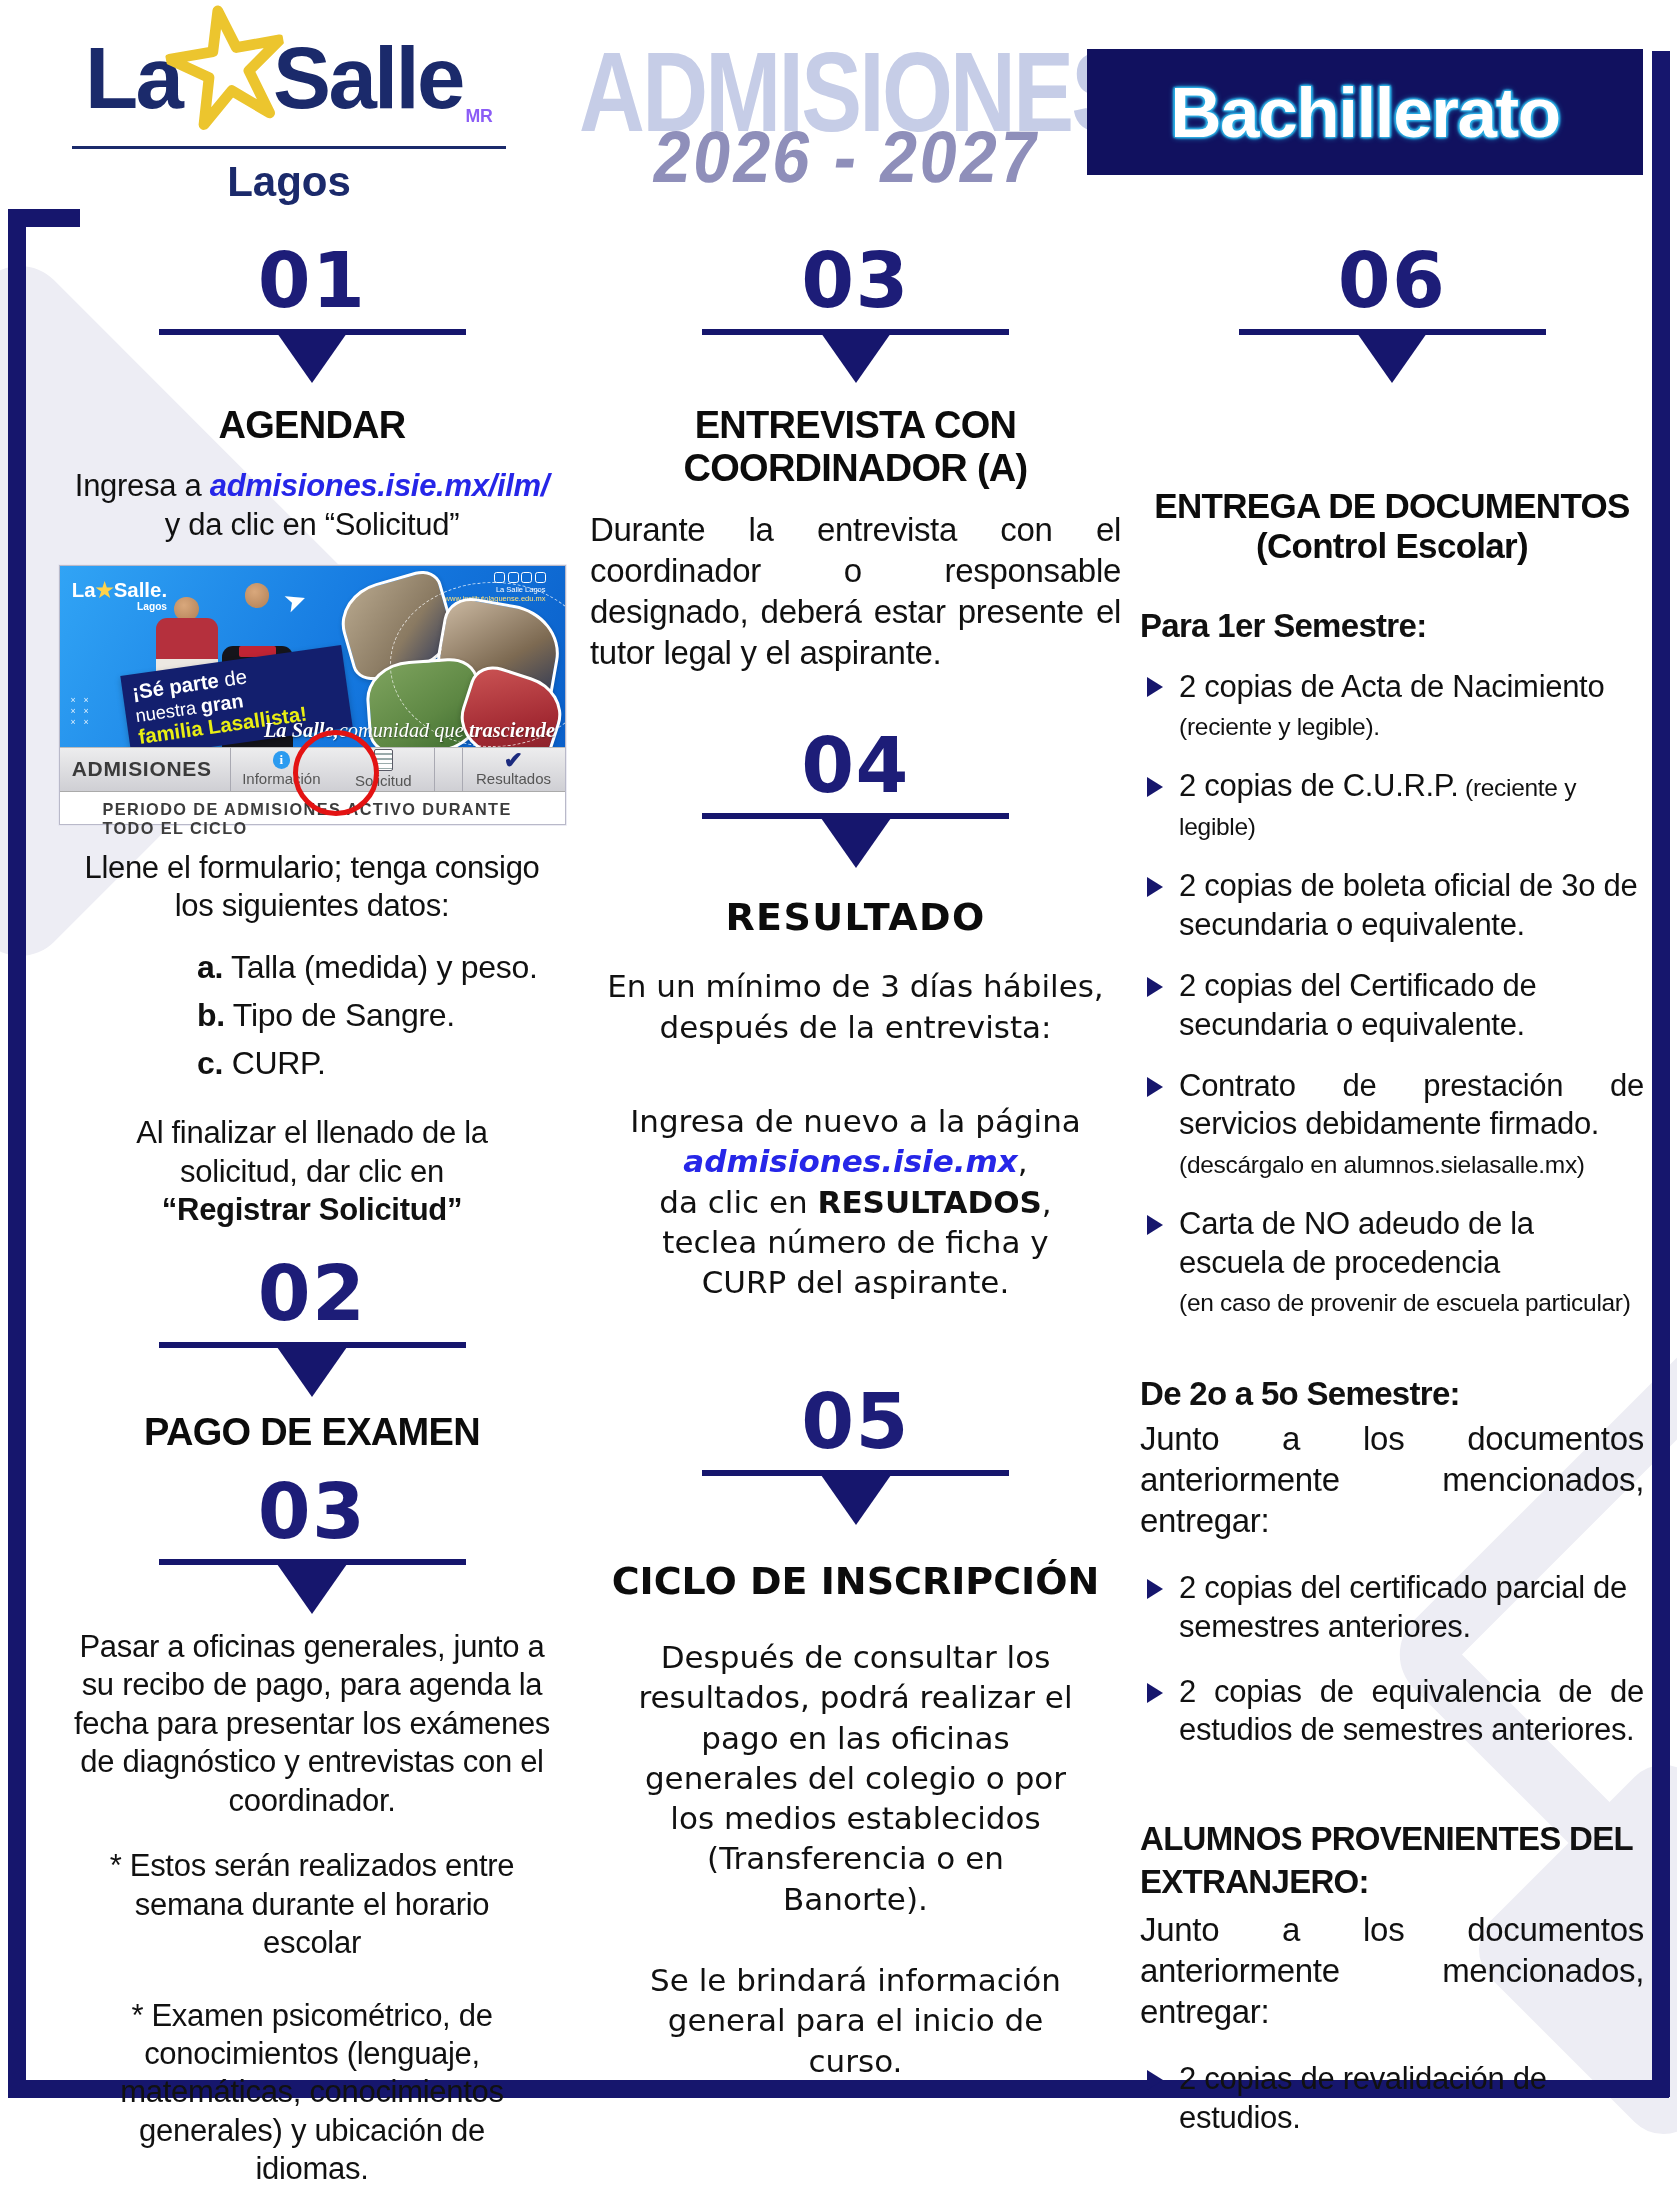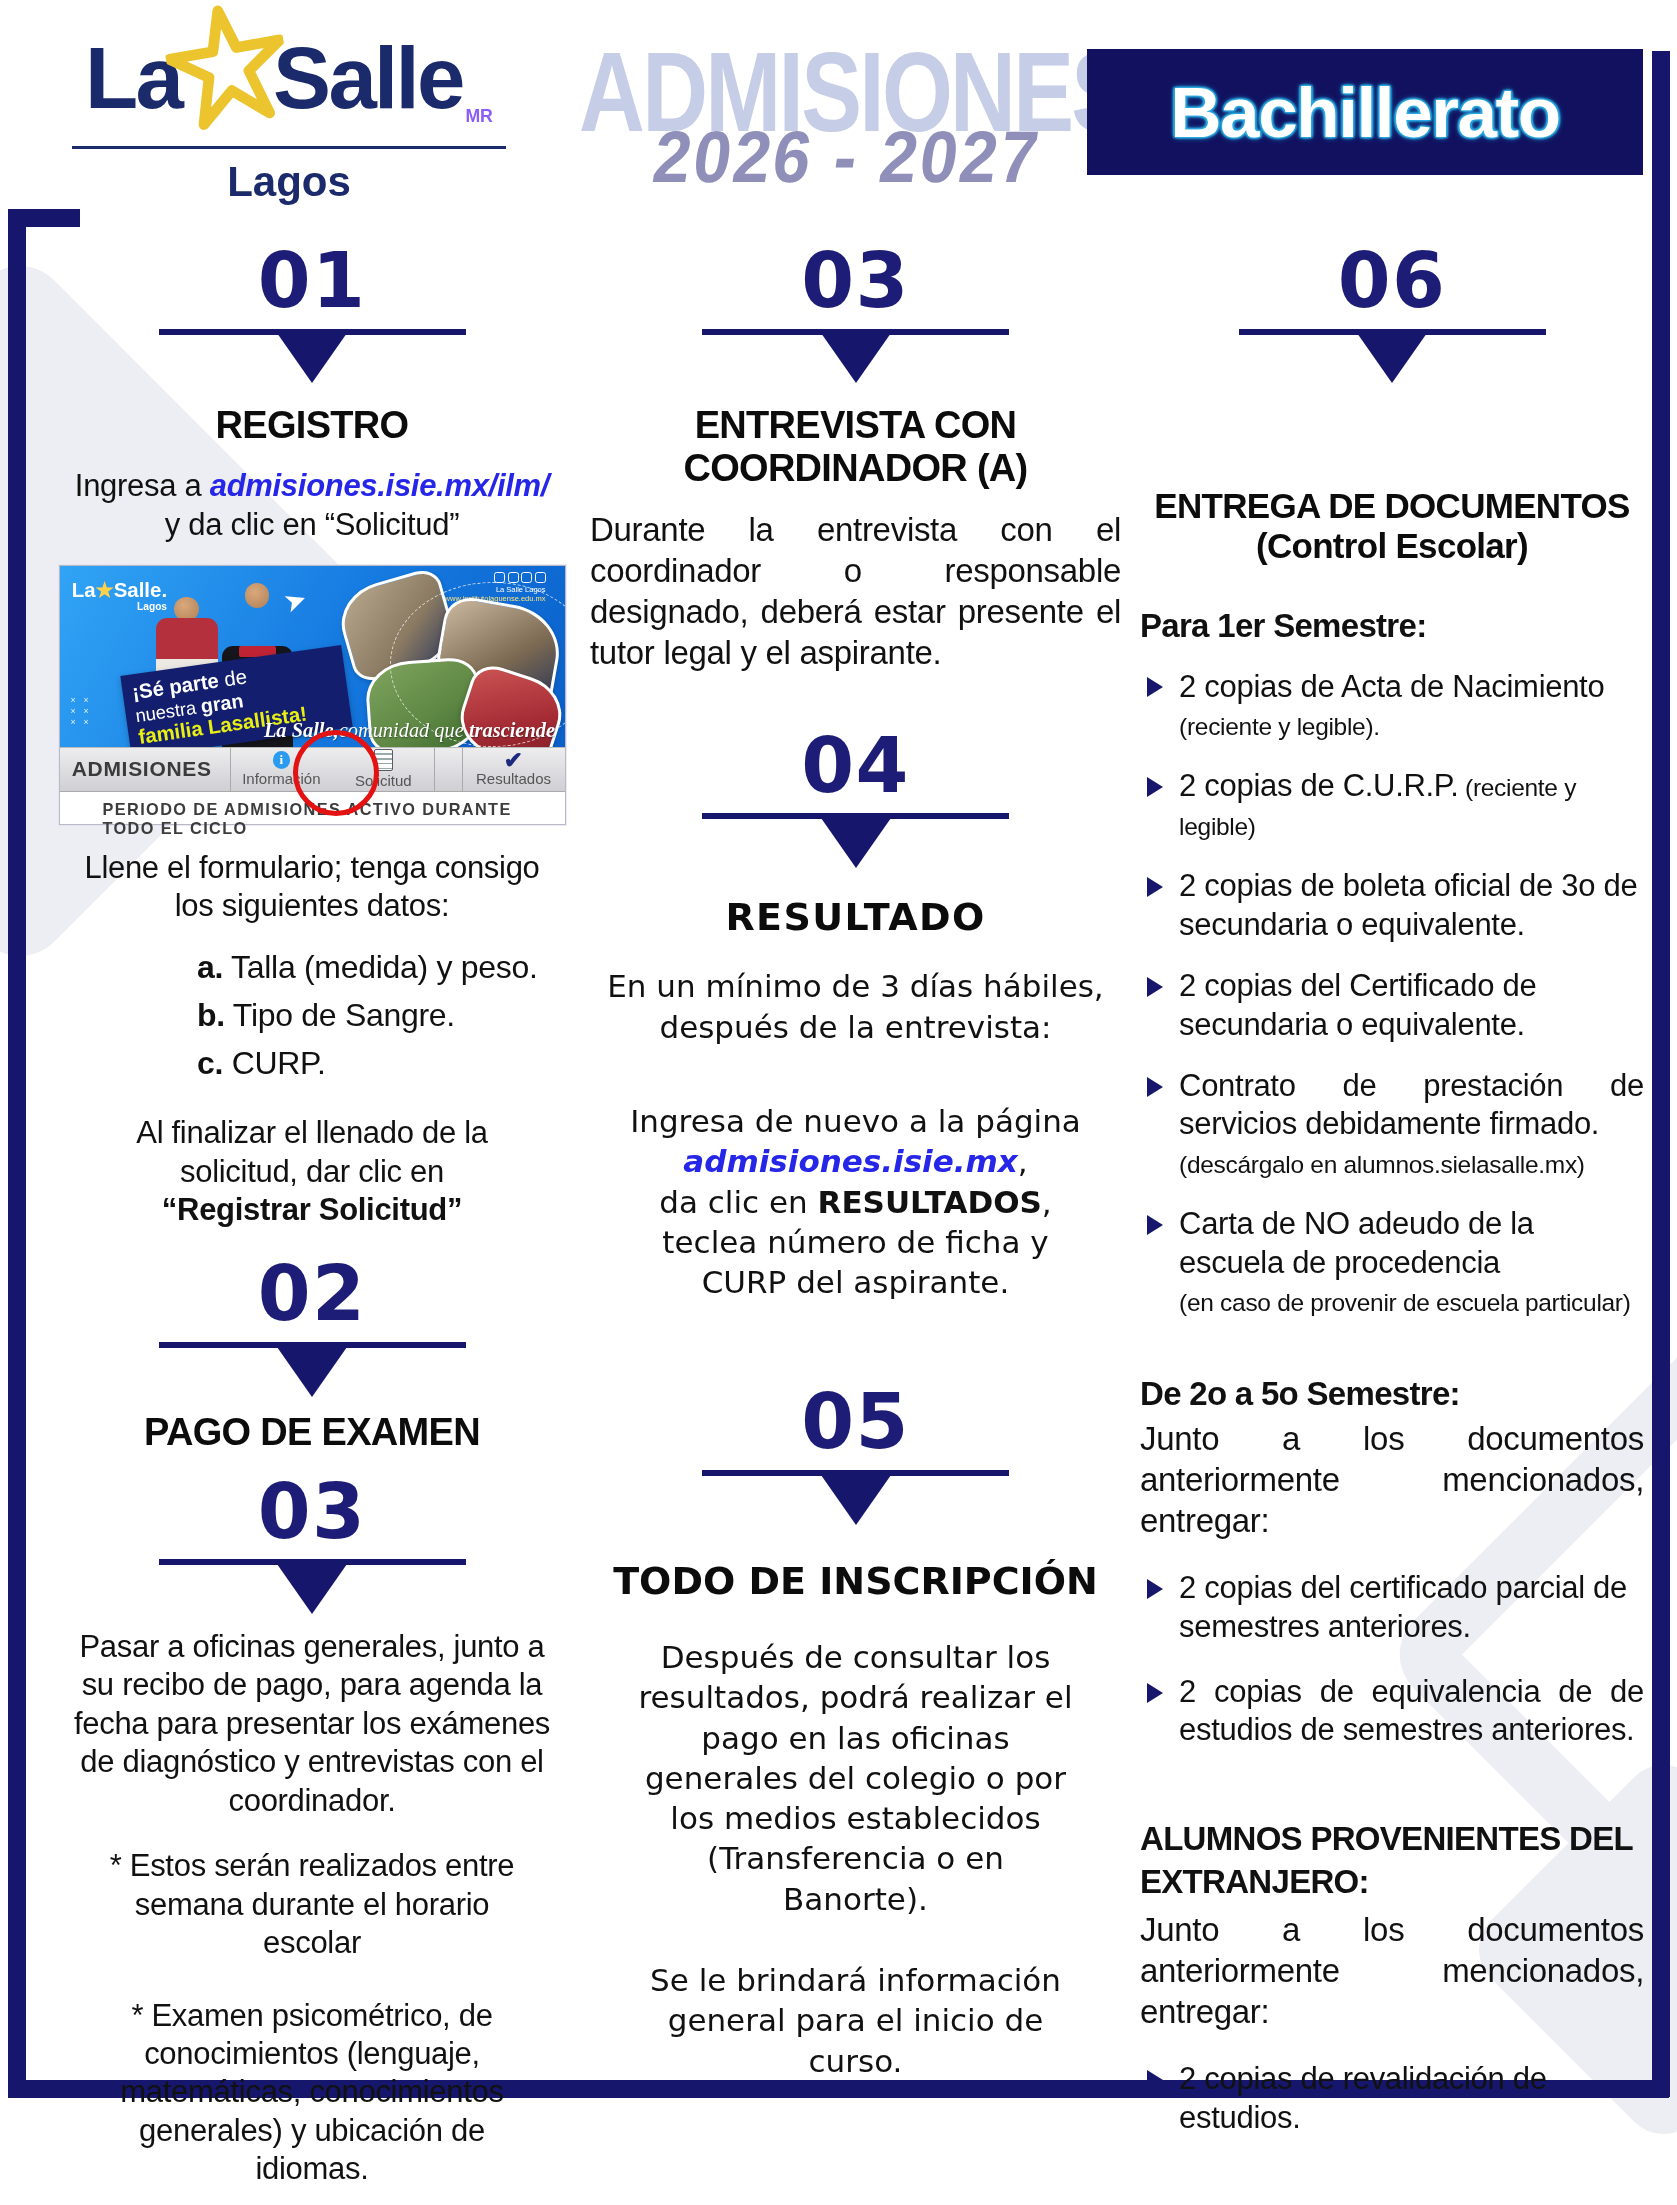--- a/index.html
+++ b/index.html
@@ -162,21 +162,21 @@
     <span class="prog-text">Bachillerato</span>
   </div>
 
   <div class="col" id="col1">
 
     <div class="step-num">01</div>
     <div class="step-rule">
         <div class="tri-down"></div>
       </div>
 
-    <div class="step-title mt30">REGISTRO</div>
+    <div class="step-title mt30">AGENDAR</div>
 
     <div class="para center mt30">
       <span>Ingresa a </span><span class="link">admisiones.isie.mx/ilm/</span><br>
       <span>y da clic en “Solicitud”</span>
     </div>
 
     <div class="shot">
       <div class="shot-banner">
         <div class="shot-logo">
           <span>La</span><span class="st">★</span><span>Salle.</span>
@@ -297,21 +297,21 @@
     <div class="para wide center mt80" style="width:475px;font-size:31px;line-height:1.3;">
       <span>Ingresa de nuevo a la página</span><br>
       <span class="link">admisiones.isie.mx</span><span>,</span><br>
       <span>da clic en </span><span class="b">RESULTADOS</span><span>, teclea número de ficha y CURP del aspirante.</span>
     </div>
 
     <div class="step-num mt120">05</div>
     <div class="step-rule">
         <div class="tri-down"></div>
       </div>
-    <div class="step-title wide mt50" style="letter-spacing:0;">TODO DE INSCRIPCIÓN</div>
+    <div class="step-title wide mt50" style="letter-spacing:0;">CICLO DE INSCRIPCIÓN</div>
 
     <div class="para wide center mt50" style="width:448px;font-size:31px;line-height:1.3;">Después de consultar los resultados, podrá realizar el pago en las oficinas generales del colegio o por los medios establecidos (Transferencia o en Banorte).</div>
     <div class="para wide center mt60" style="width:421px;font-size:31px;line-height:1.3;">Se le brindará información general para el inicio de curso.</div>
   </div>
 
   <div class="col" id="col3">
 
     <div class="step-num">06</div>
     <div class="step-rule">
         <div class="tri-down"></div>

